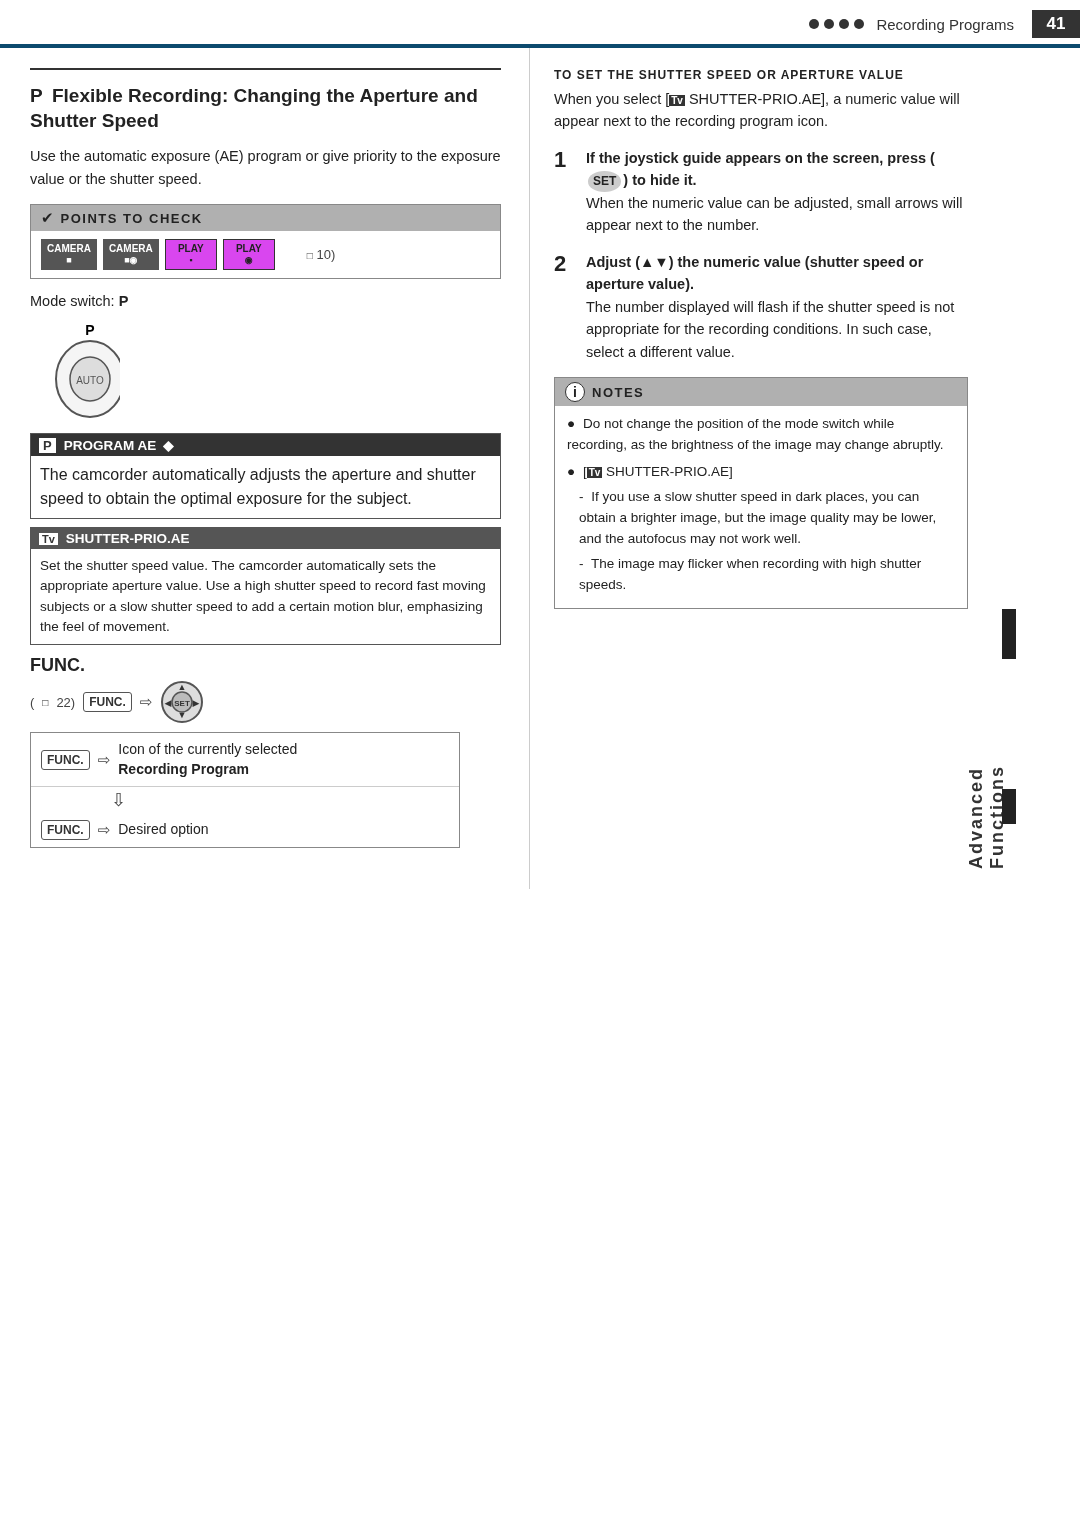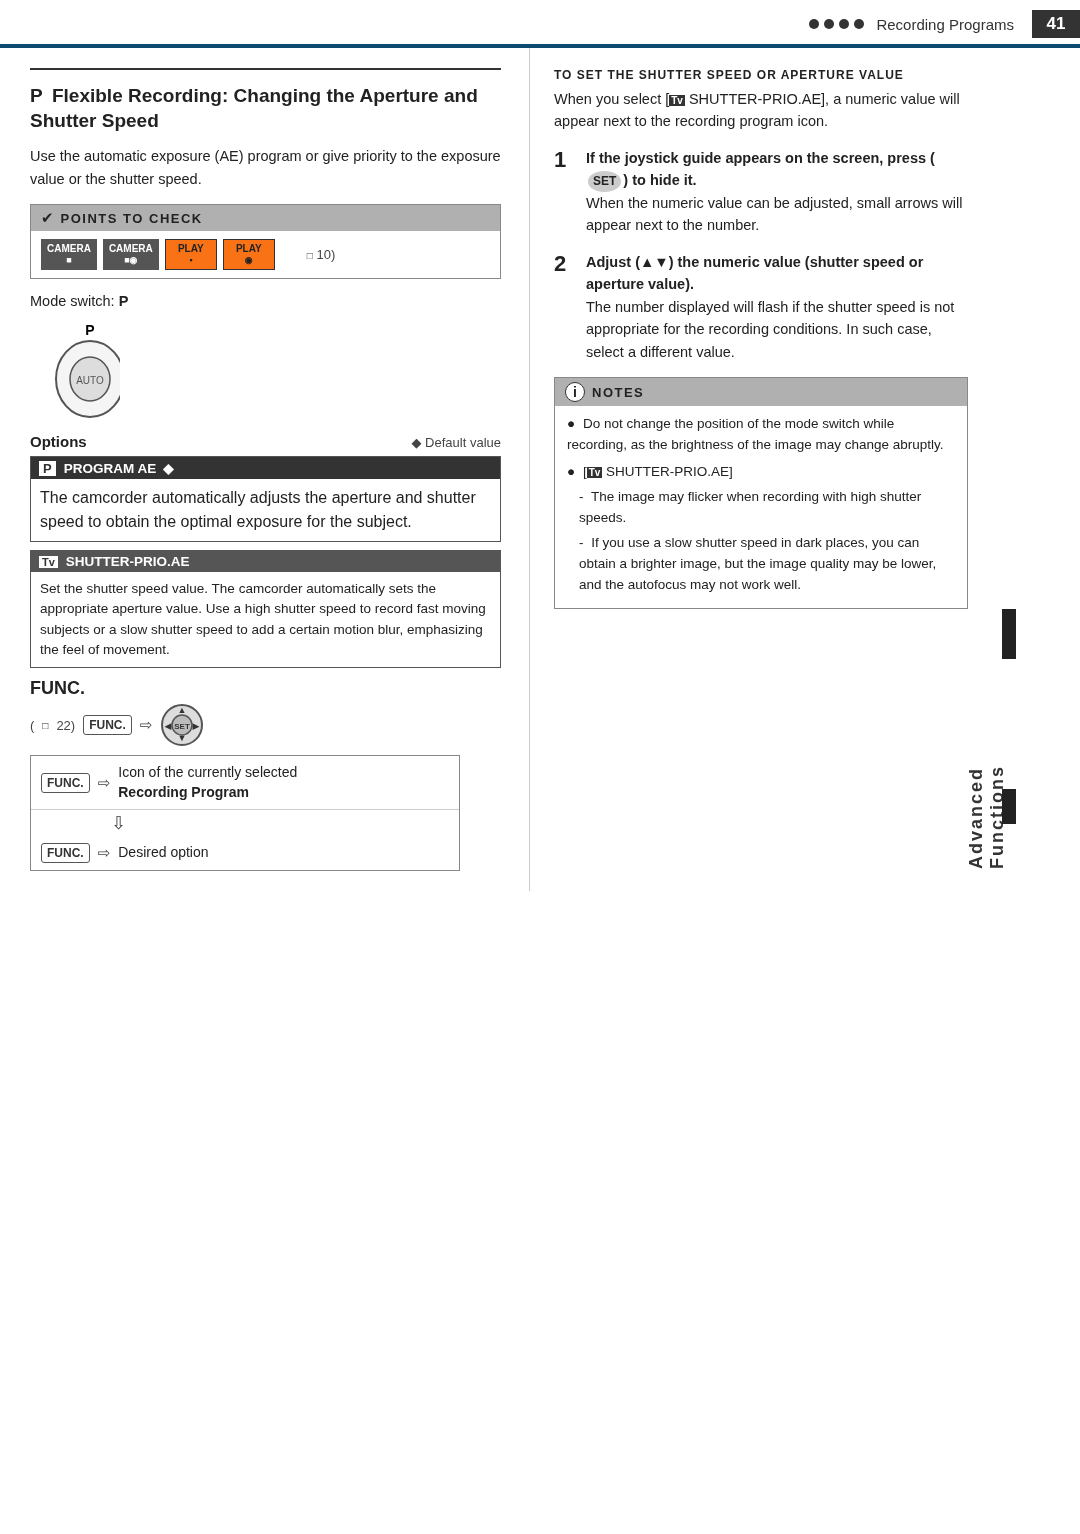--- a/index.html
+++ b/index.html
@@ -92,21 +92,21 @@
       display: flex;
       align-items: center;
       gap: 24px;
     }
     .mode-icons { display: flex; gap: 6px; align-items: center; }
     .mode-badge {
       border: 1.5px solid #333;
       padding: 2px 5px;
       font-size: 11px;
       font-weight: bold;
-      background: #f97316;
+      background: #d946ef;
       color: #222;
       min-width: 52px;
       text-align: center;
       line-height: 1.3;
     }
     .mode-badge.dark { background: #555; color: #fff; border-color: #555; }
     .page-ref {
       font-size: 13px;
       color: #444;
       margin-left: 8px;
@@ -384,24 +384,20 @@
       <svg width="80" height="100">
 
         <text x="50" y="16" font-size="14" font-weight="bold" text-anchor="middle">P</text>
 
         <ellipse cx="50" cy="60" rx="34" ry="38" fill="#f5f5f5" stroke="#555" stroke-width="2"></ellipse>
         <ellipse cx="50" cy="60" rx="20" ry="22" fill="#ddd" stroke="#555" stroke-width="1.5"></ellipse>
         <text x="50" y="65" font-size="10" text-anchor="middle" fill="#555">AUTO</text>
       </svg>
     </div>
 
-    <div class="options-header">
-      <span class="options-title">Options</span>
-      <span class="default-note">◆ Default value</span>
-    </div>
 
     <div class="option-box">
       <div class="option-box-header">
         <span class="option-icon-p">P</span>
         <span>PROGRAM AE</span>
         <span class="option-star">◆</span>
       </div>
       <div class="option-box-body">The camcorder automatically adjusts the aperture and shutter speed to obtain the optimal exposure for the subject.</div>
     </div>
 
@@ -488,28 +484,28 @@
       </div>
       <div class="notes-body">
         <p>
           <span class="bullet">●</span>
           <span>Do not change the position of the mode switch while recording, as the brightness of the image may change abruptly.</span>
         </p>
         <p style="margin-top:6px;">
           <span class="bullet">●</span>
           [<span style="background:#333;color:#fff;font-size:10px;padding:0 2px;font-weight:bold;">Tv</span> SHUTTER-PRIO.AE]
         </p>
+        <p class="note-indent">
+          <span class="bullet">-</span>
+          <span>If you use a slow shutter speed in dark places, you can obtain a brighter image, but the image quality may be lower, and the autofocus may not work well.</span>
+        </p>
         <p class="note-indent" style="margin-top:4px;">
           <span class="bullet">-</span>
           <span>The image may flicker when recording with high shutter speeds.</span>
         </p>
-        <p class="note-indent">
-          <span class="bullet">-</span>
-          <span>If you use a slow shutter speed in dark places, you can obtain a brighter image, but the image quality may be lower, and the autofocus may not work well.</span>
-        </p>
       </div>
     </div>
 
     <div style="position:relative; margin-top: 60px; height: 200px;">
       <div style="writing-mode: vertical-rl; transform: rotate(180deg); font-size: 18px; font-weight: bold; color: #333; letter-spacing: 2px; position: absolute; right: -40px; top: 10px;">Advanced Functions</div>
 
       <div style="position:absolute; right:-48px; top:-60px; width:14px; height:50px; background:#222;"></div>
       <div style="position:absolute; right:-48px; top:120px; width:14px; height:35px; background:#222;"></div>
     </div>
 

